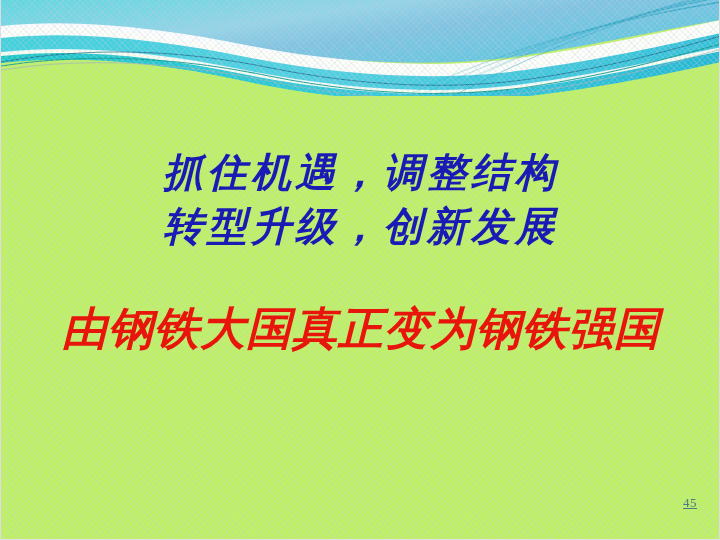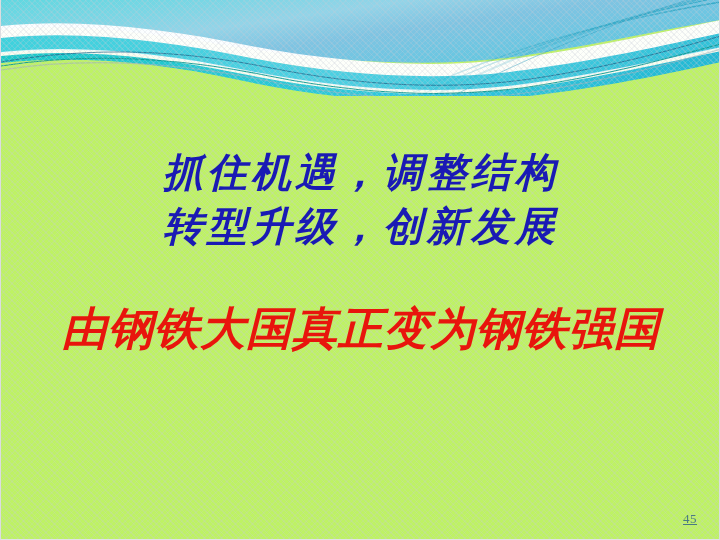--- a/index.html
+++ b/index.html
@@ -78,21 +78,21 @@
     top: 306px;
     color: #e8150d;
     font-size: 45px;
     letter-spacing: 1px;
     font-weight: bold;
   }
 
   #page-number {
     position: absolute;
     right: 22px;
-    bottom: 12px;
+    bottom: 28px;
     z-index: 5;
     color: #4a7a82;
     font-family: "Liberation Serif", serif;
     font-size: 13px;
     letter-spacing: 0.5px;
     text-decoration: underline;
   }
 </style>
 </head>
 <body>

